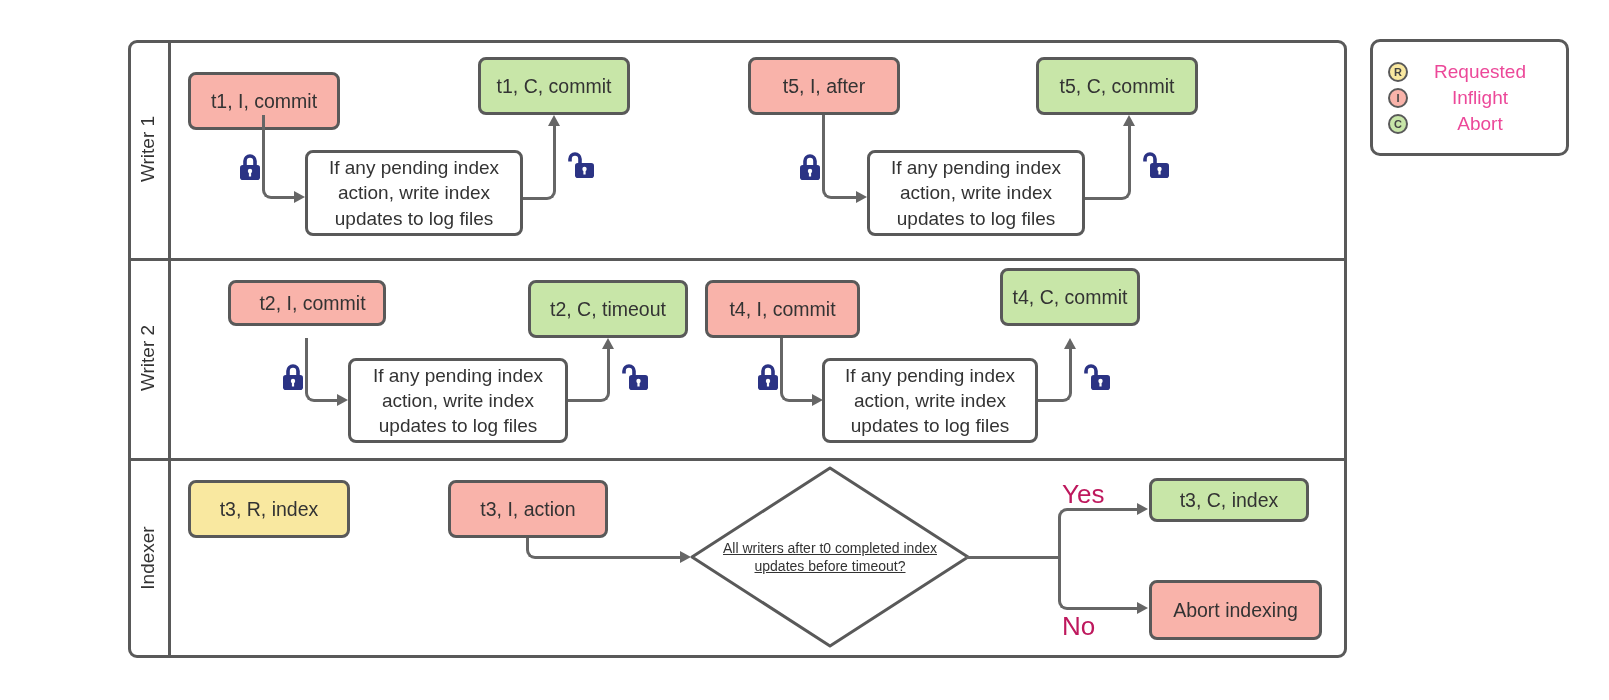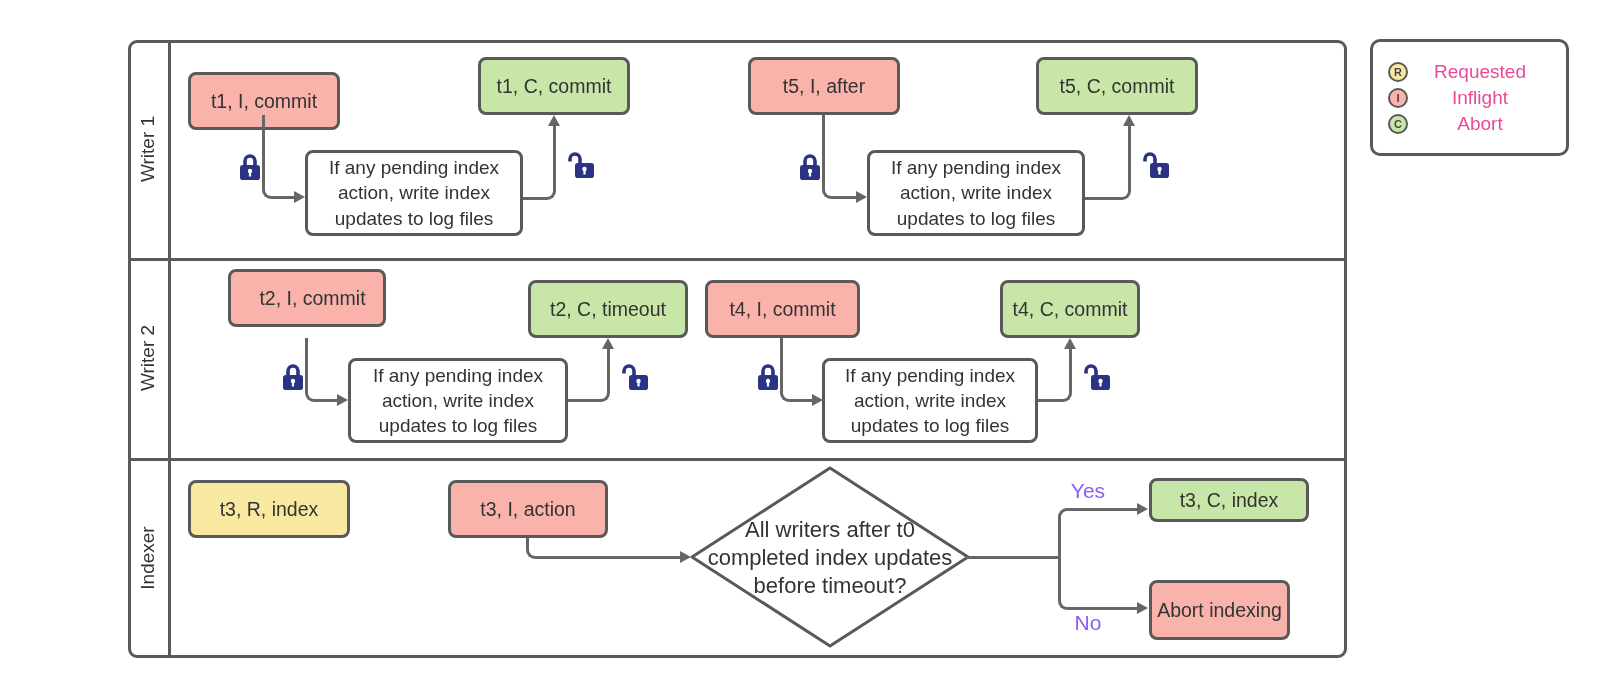--- a/index.html
+++ b/index.html
@@ -36,27 +36,27 @@
   .process{background:#ffffff;font-size:19px;line-height:1.32;padding:0 12px;}
 
   
   .conn{border:0 solid #666666;}
   .bl{border-left-width:3px;border-bottom-width:3px;border-bottom-left-radius:9px;}
   .br{border-right-width:3px;border-bottom-width:3px;border-bottom-right-radius:9px;}
   .tl{border-left-width:3px;border-top-width:3px;border-top-left-radius:9px;}
   .hline{border-top-width:3px;}
   .ar-r{width:0;height:0;border-top:6px solid transparent;border-bottom:6px solid transparent;border-left:11px solid #666;}
   .ar-u{width:0;height:0;border-left:6px solid transparent;border-right:6px solid transparent;border-bottom:11px solid #666;}
-  .branch-label{font-size:21px;color:#8b5cf6;width:52px;text-align:center;}
+  .branch-label{font-size:26px;color:#be185d;width:52px;}
 
   
   .diamond-text{
     left:700px;top:468px;width:260px;height:180px;
     display:flex;align-items:center;justify-content:center;text-align:center;
-    font-size:22px;line-height:1.28;color:#333;
+    font-size:14px;line-height:1.28;color:#333;text-decoration:underline;
   }
 
   
   .legend{
     left:1370px;top:39px;width:199px;height:117px;
     border:3px solid #595959;border-radius:10px;background:#fff;
     display:flex;flex-direction:column;justify-content:center;
     padding:10px 14px 10px 15px;gap:4px;
   }
   .legend-row{display:flex;align-items:center;}
@@ -124,26 +124,26 @@
 </span>
 <span class="abs" style="left:1139px;top:150px;">
   <svg width="30" height="30" viewBox="0 0 30 30">
       <path d="M16 14 V9 a5 5 0 0 0 -10 0 v2.5" fill="none" stroke="#2B3384" stroke-width="3.6"></path>
       <rect x="11" y="13" width="19" height="15" rx="2.8" fill="#2B3384"></rect>
       <circle cx="20.5" cy="19" r="2.2" fill="#fff"></circle>
       <rect x="19.4" y="20" width="2.2" height="4.5" fill="#fff"></rect>
     </svg>
 </span>
 
-<div class="abs node inflight" style="left:228px;top:269px;width:158px;height:58px;padding-left:11px;">t2, I, commit</div>
+<div class="abs node inflight" style="left:228px;top:280px;width:158px;height:46px;padding-left:11px;">t2, I, commit</div>
 <div class="abs node process" style="left:348px;top:358px;width:220px;height:85px;">If any pending index action, write index updates to log files</div>
 <div class="abs node commit" style="left:528px;top:280px;width:160px;height:58px;">t2, C, timeout</div>
 <div class="abs node inflight" style="left:705px;top:280px;width:155px;height:58px;">t4, I, commit</div>
 <div class="abs node process" style="left:822px;top:358px;width:216px;height:85px;">If any pending index action, write index updates to log files</div>
-<div class="abs node commit" style="left:1000px;top:280px;width:140px;height:58px;">t4, C, commit</div>
+<div class="abs node commit" style="left:1000px;top:268px;width:140px;height:58px;">t4, C, commit</div>
 
 <div class="abs conn bl" style="left:305px;top:338px;width:34px;height:64px;"></div>
 <div class="abs ar-r" style="left:337px;top:394px;"></div>
 <div class="abs conn br" style="left:568px;top:348px;width:42px;height:54px;"></div>
 <div class="abs ar-u" style="left:602px;top:338px;"></div>
 <div class="abs conn bl" style="left:780px;top:338px;width:33px;height:64px;"></div>
 <div class="abs ar-r" style="left:812px;top:394px;"></div>
 <div class="abs conn br" style="left:1038px;top:348px;width:34px;height:54px;"></div>
 <div class="abs ar-u" style="left:1064px;top:338px;"></div>
 
@@ -182,21 +182,21 @@
 
 <div class="abs node requested" style="left:188px;top:480px;width:162px;height:58px;">t3, R, index</div>
 <div class="abs node inflight" style="left:448px;top:480px;width:160px;height:58px;">t3, I, action</div>
 
 <svg class="abs" style="left:686px;top:465px;" width="288" height="186">
   <polygon points="6,92 144,3 282,92 144,181" fill="#ffffff" stroke="#595959" stroke-width="3" stroke-linejoin="round"></polygon>
 </svg>
 <div class="abs diamond-text">All writers after t0 completed index updates before timeout?</div>
 
 <div class="abs node commit" style="left:1149px;top:478px;width:160px;height:44px;">t3, C, index</div>
-<div class="abs node inflight" style="left:1149px;top:580px;width:141px;height:60px;">Abort indexing</div>
+<div class="abs node inflight" style="left:1149px;top:580px;width:173px;height:60px;">Abort indexing</div>
 
 <div class="abs conn bl" style="left:526px;top:538px;width:156px;height:21px;"></div>
 <div class="abs ar-r" style="left:680px;top:551px;"></div>
 <div class="abs conn hline" style="left:966px;top:556px;width:94px;height:3px;"></div>
 <div class="abs conn tl" style="left:1058px;top:508px;width:81px;height:50px;"></div>
 <div class="abs ar-r" style="left:1137px;top:503px;"></div>
 <div class="abs conn bl" style="left:1058px;top:557px;width:81px;height:53px;"></div>
 <div class="abs ar-r" style="left:1137px;top:602px;"></div>
 
 <div class="abs branch-label" style="left:1062px;top:479px;">Yes</div>

